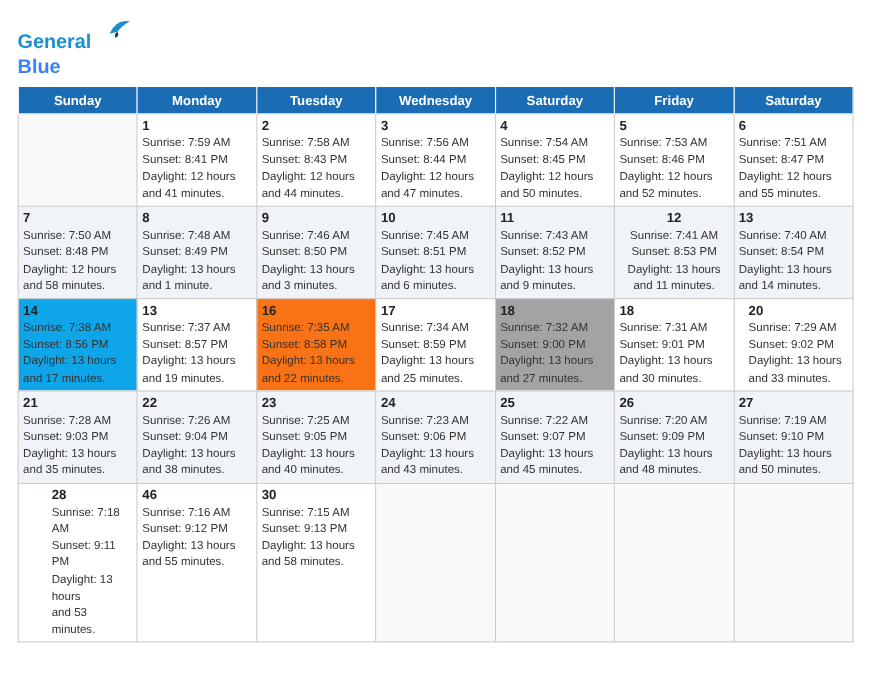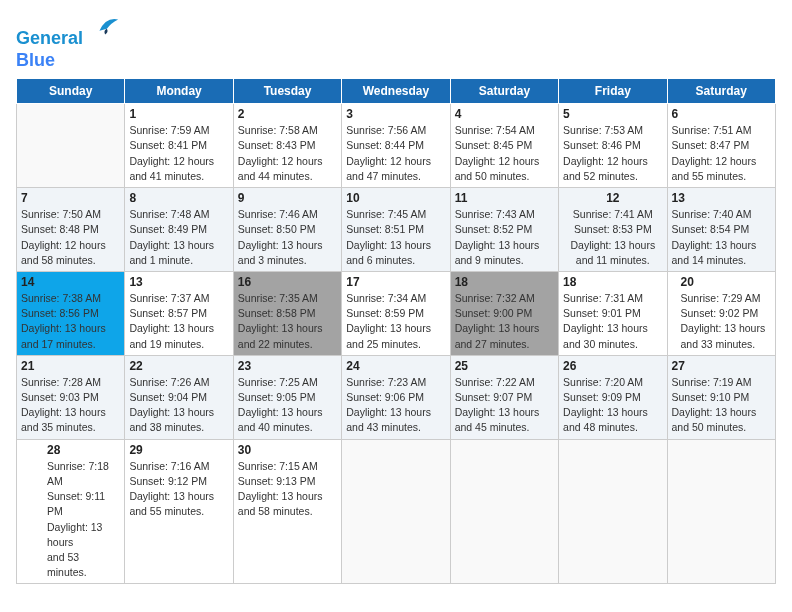--- a/index.html
+++ b/index.html
@@ -186,21 +186,21 @@
       </tr>
       <tr>
         <td style="background-color: #0ea5e9;">
           <span class="day-num">14</span>
           <div class="day-info">Sunrise: 7:38 AM<br>Sunset: 8:56 PM<br>Daylight: 13 hours<br>and 17 minutes.</div>
         </td>
         <td style="background-color: rgb(255, 255, 255);">
           <span class="day-num">13</span>
           <div class="day-info">Sunrise: 7:37 AM<br>Sunset: 8:57 PM<br>Daylight: 13 hours<br>and 19 minutes.</div>
         </td>
-        <td style="background-color: #a3a3a3;">
+        <td style="background-color: #f97316;">
           <span class="day-num">16</span>
           <div class="day-info">Sunrise: 7:35 AM<br>Sunset: 8:58 PM<br>Daylight: 13 hours<br>and 22 minutes.</div>
         </td>
         <td style="background-color: rgb(255, 255, 255);">
           <span class="day-num">17</span>
           <div class="day-info">Sunrise: 7:34 AM<br>Sunset: 8:59 PM<br>Daylight: 13 hours<br>and 25 minutes.</div>
         </td>
         <td style="background-color: #a3a3a3;">
           <span class="day-num">18</span>
           <div class="day-info">Sunrise: 7:32 AM<br>Sunset: 9:00 PM<br>Daylight: 13 hours<br>and 27 minutes.</div>
@@ -243,21 +243,21 @@
           <span class="day-num">27</span>
           <div class="day-info">Sunrise: 7:19 AM<br>Sunset: 9:10 PM<br>Daylight: 13 hours<br>and 50 minutes.</div>
         </td>
       </tr>
       <tr>
         <td style="background-color: rgb(255, 255, 255); padding-left: 30px;">
           <span class="day-num">28</span>
           <div class="day-info">Sunrise: 7:18 AM<br>Sunset: 9:11 PM<br>Daylight: 13 hours<br>and 53 minutes.</div>
         </td>
         <td style="background-color: rgb(255, 255, 255);">
-          <span class="day-num">29</span>
+          <span class="day-num">46</span>
           <div class="day-info">Sunrise: 7:16 AM<br>Sunset: 9:12 PM<br>Daylight: 13 hours<br>and 55 minutes.</div>
         </td>
         <td style="background-color: rgb(255, 255, 255);">
           <span class="day-num">30</span>
           <div class="day-info">Sunrise: 7:15 AM<br>Sunset: 9:13 PM<br>Daylight: 13 hours<br>and 58 minutes.</div>
         </td>
         <td class="empty-cell" style="background-color: rgb(249, 249, 249);"></td>
         <td class="empty-cell" style="background-color: rgb(249, 249, 249);"></td>
         <td class="empty-cell" style="background-color: rgb(249, 249, 249);"></td>
         <td class="empty-cell" style="background-color: rgb(249, 249, 249);"></td>

